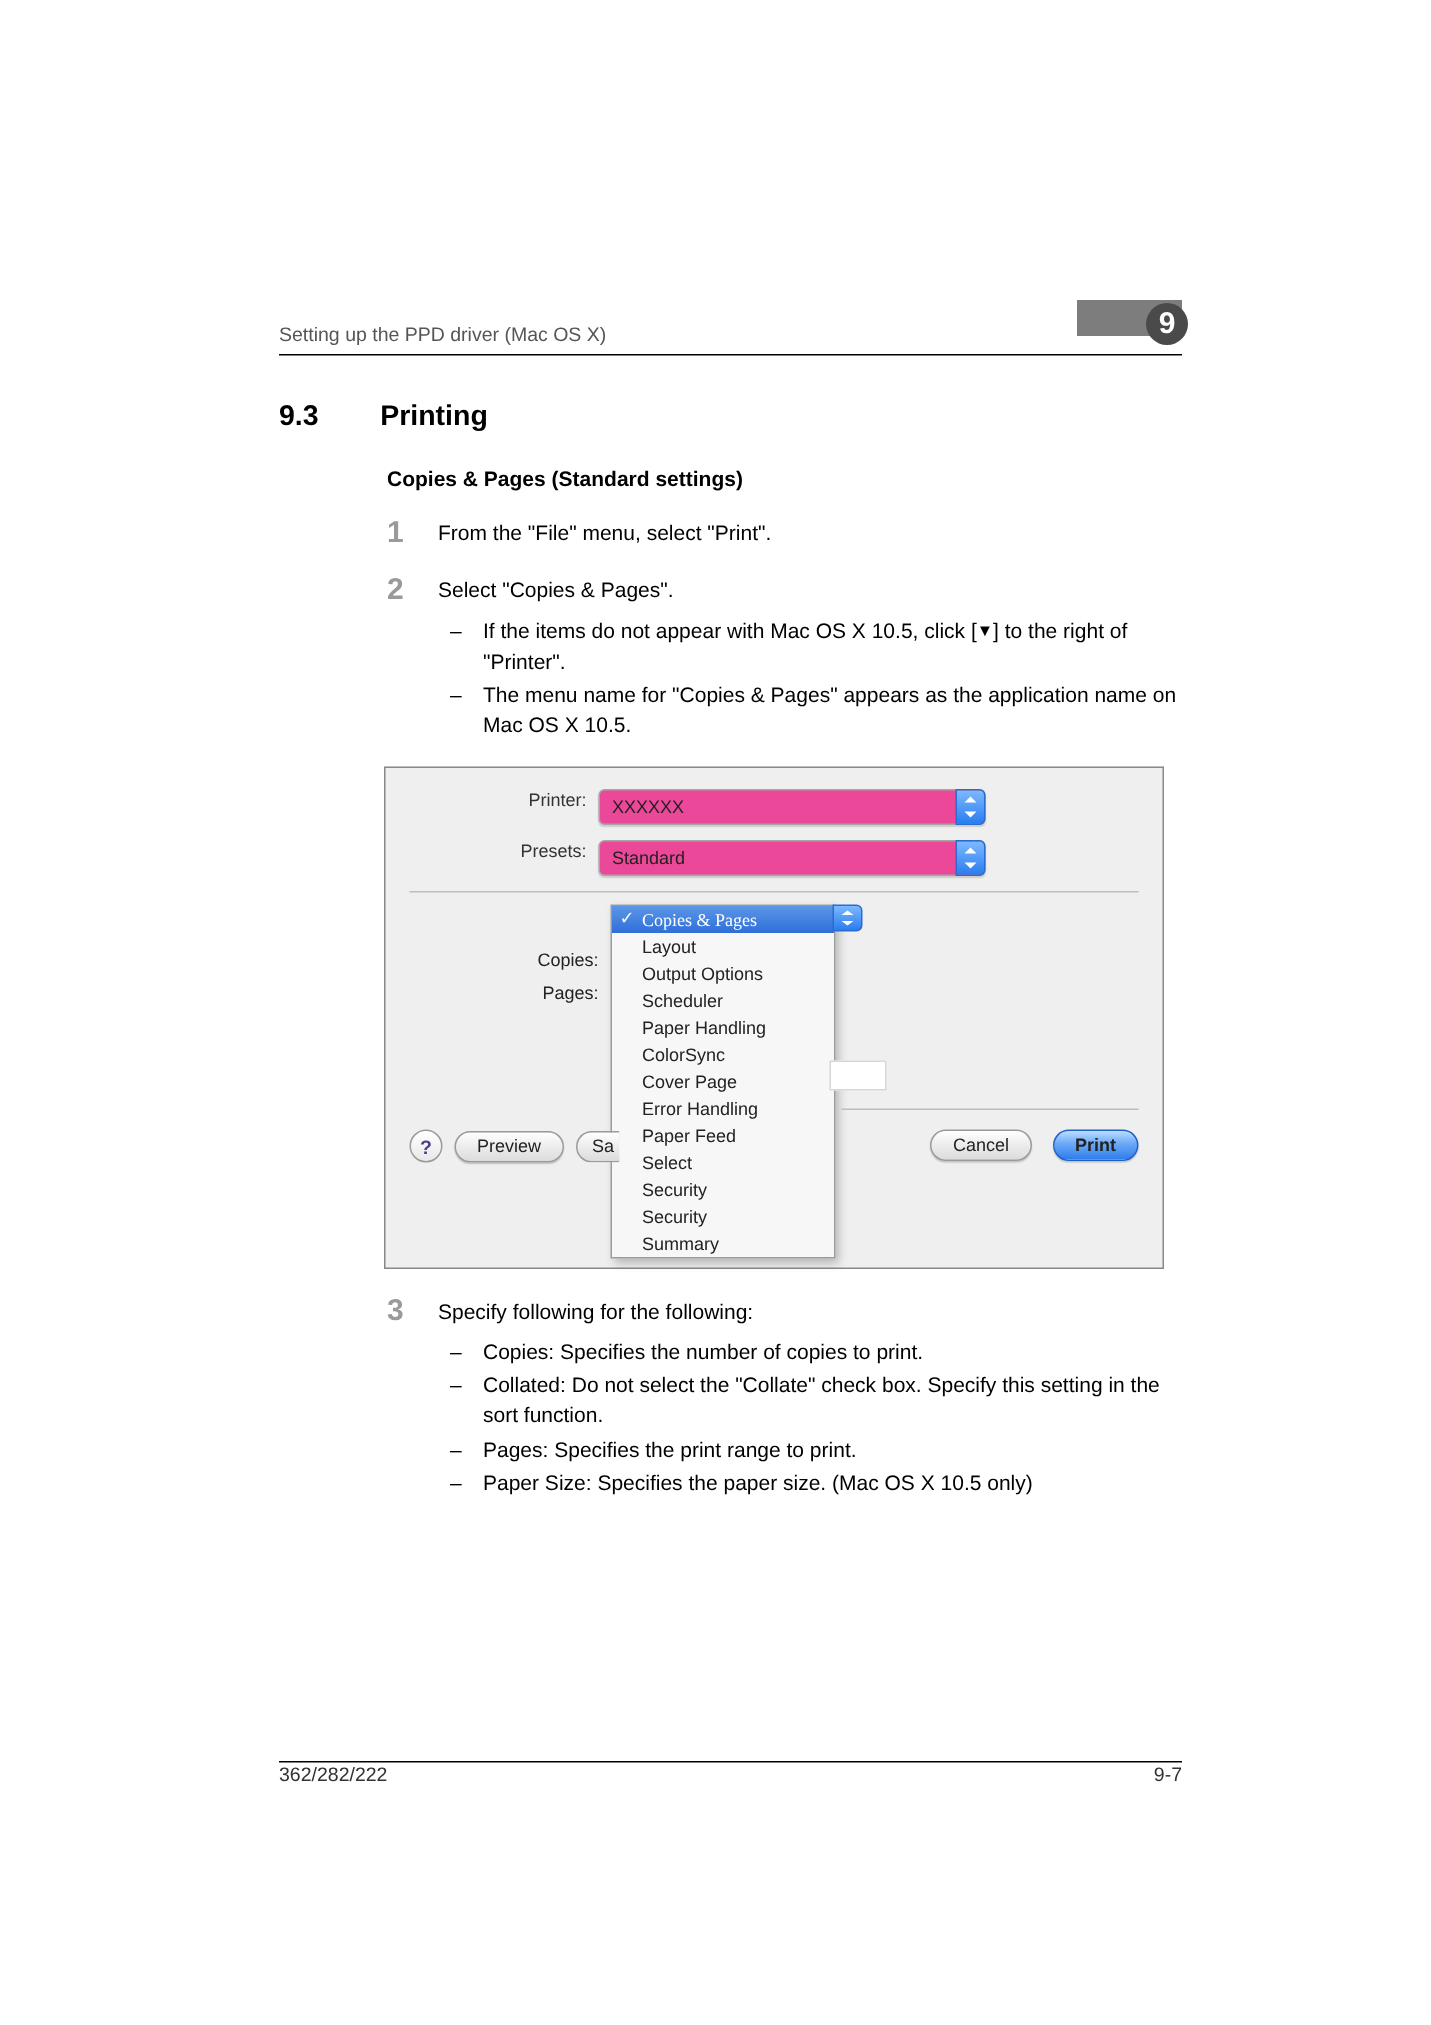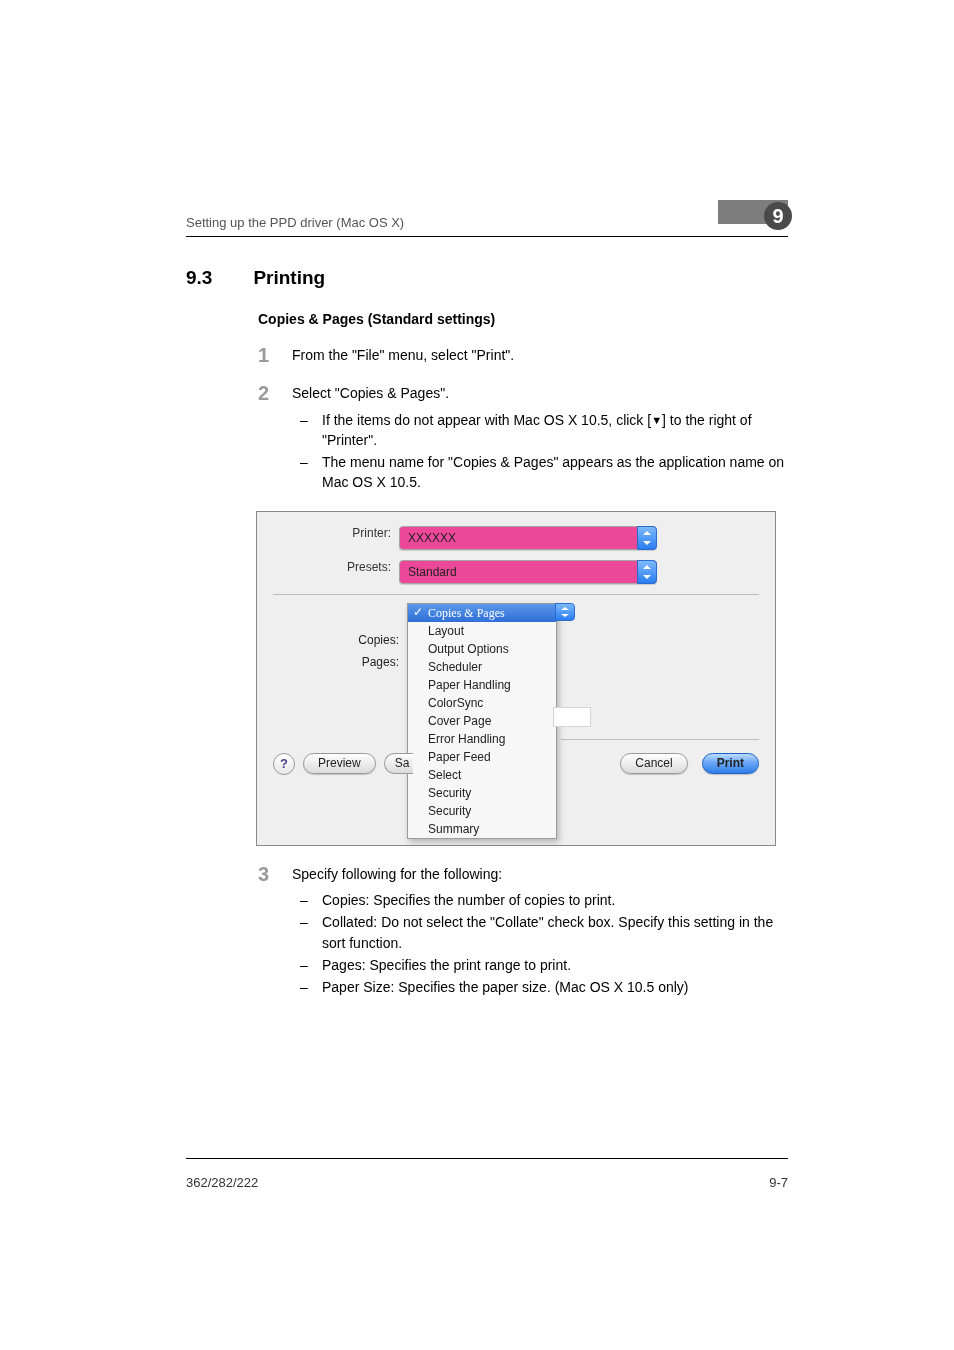--- a/index.html
+++ b/index.html
@@ -317,21 +317,21 @@
   .footer {
     position: absolute;
     left: 186px;
     bottom: 160px;
     width: 602px;
     font-size: 13px;
     color: #333;
     display: flex;
     justify-content: space-between;
     border-top: 1px solid #000;
-    padding-top: 16px;
+    padding-top: 0;
   }
 </style>
 </head>
 <body>
 
 <div class="page">
   <div class="content">
 
     <div class="running-header">
       <span>Setting up the PPD driver (Mac OS X)</span>

